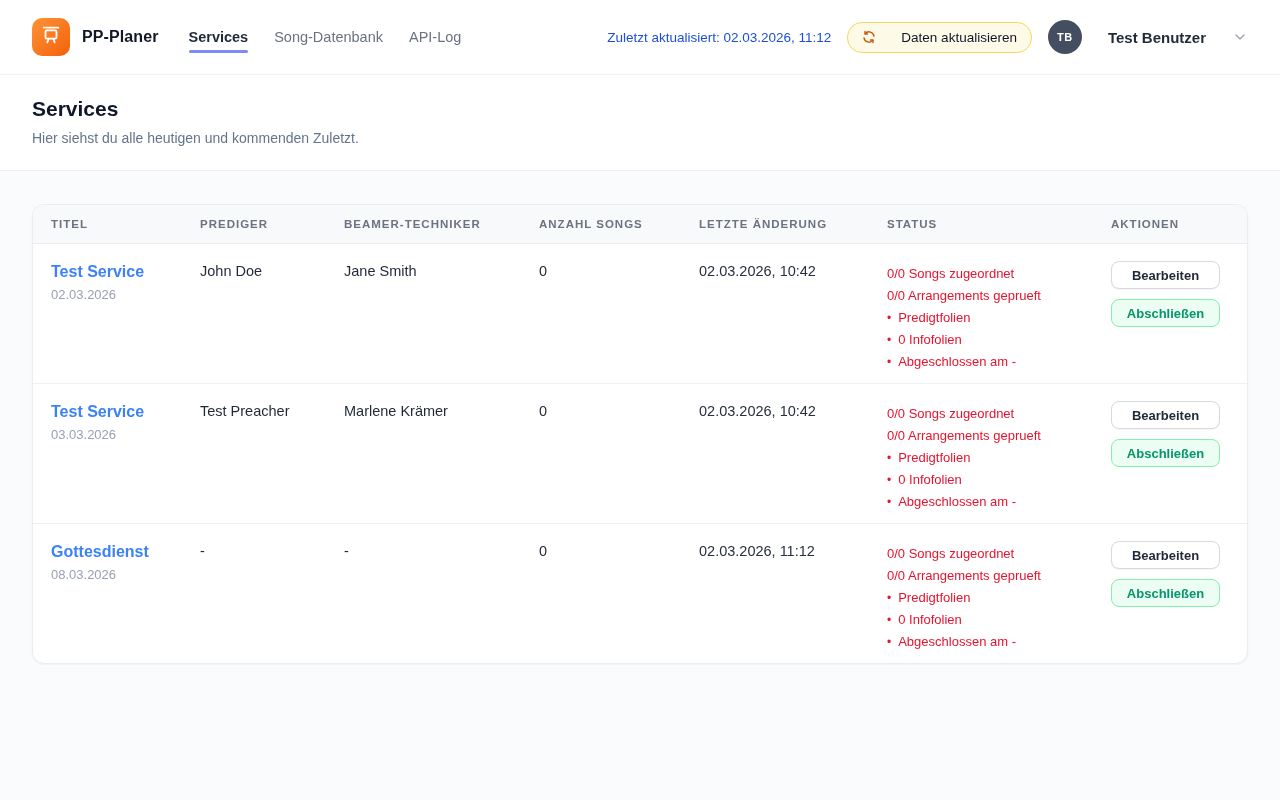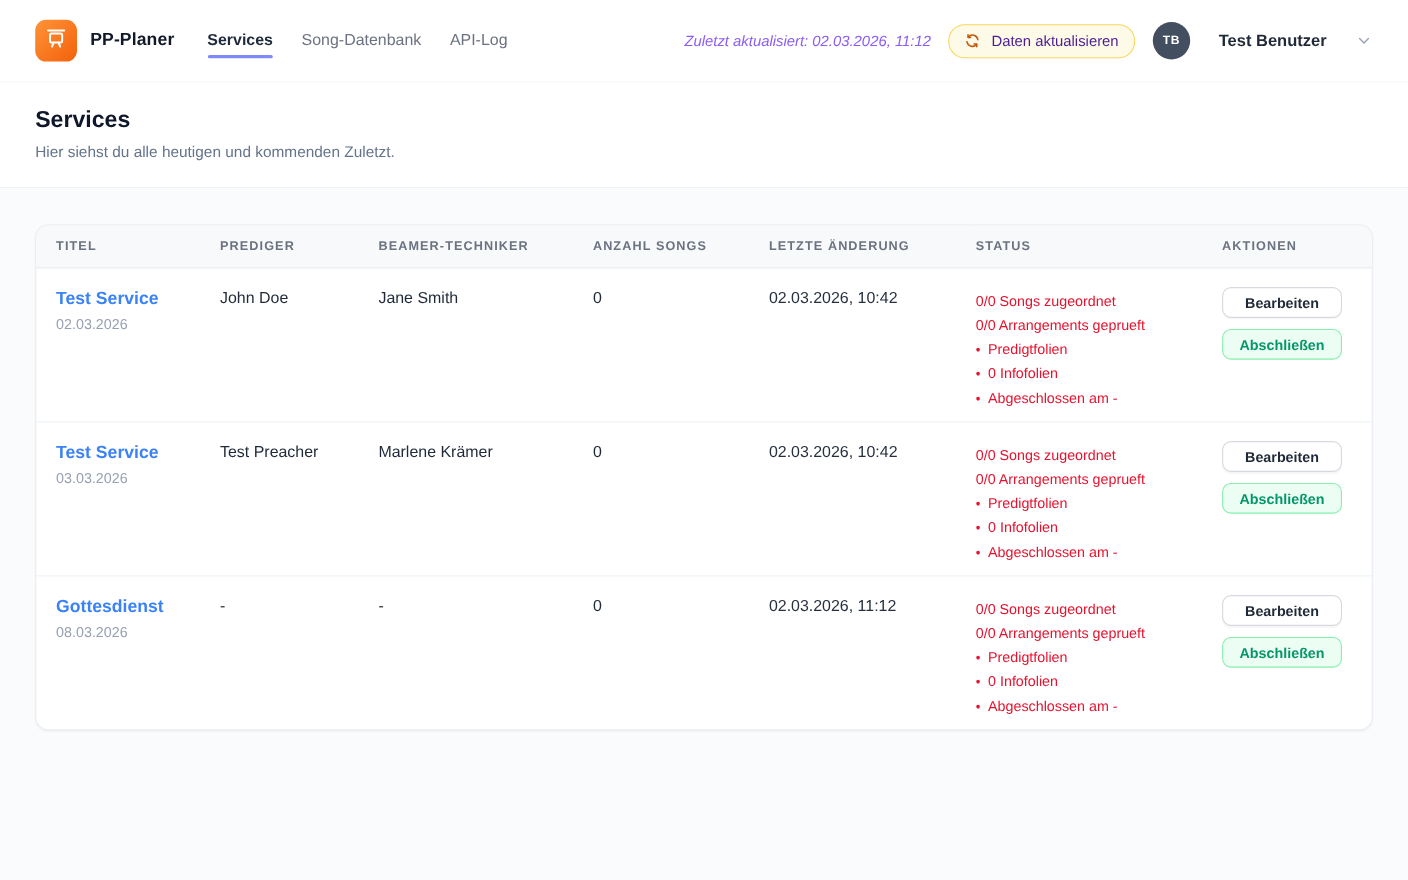--- a/index.html
+++ b/index.html
@@ -34,26 +34,26 @@
     font-size: 14.5px; color: #6b7280; cursor: pointer;
     padding: 6px 0; position: relative; background: none; border: none;
     font-family: inherit;
   }
   .nav-item.active { color: #1e293b; font-weight: 600; }
   .nav-item.active::after {
     content: ""; position: absolute; left: 0; right: 0; bottom: -2px;
     height: 3px; border-radius: 2px; background: #7e8bf7;
   }
   .topbar-right { margin-left: auto; display: flex; align-items: center; gap: 16px; }
-  .last-updated { font-size: 13.5px; color: #8b5cf6; font-style: italic; }
+  .last-updated { font-size: 13.5px; color: #1d4ed8; }
   .refresh-btn {
-    display: flex; align-items: center; gap: 10px;
+    display: flex; align-items: center; gap: 25px;
     height: 31px; padding: 0 14px;
     background: #fefae8; border: 1px solid #f6d75e; border-radius: 15px;
-    color: #4c1d95; font-size: 13.5px; font-weight: 500;
+    color: #0f172a; font-size: 13.5px; font-weight: 500;
     cursor: pointer; font-family: inherit;
   }
   .user-menu { display: flex; align-items: center; gap: 26px; cursor: pointer; }
   .avatar {
     width: 34px; height: 34px; border-radius: 50%;
     background: #434e61; color: #ffffff;
     display: flex; align-items: center; justify-content: center;
     font-size: 11px; font-weight: 700; letter-spacing: 0.5px;
   }
   .user-name { font-size: 15px; font-weight: 600; color: #1f2937; }

